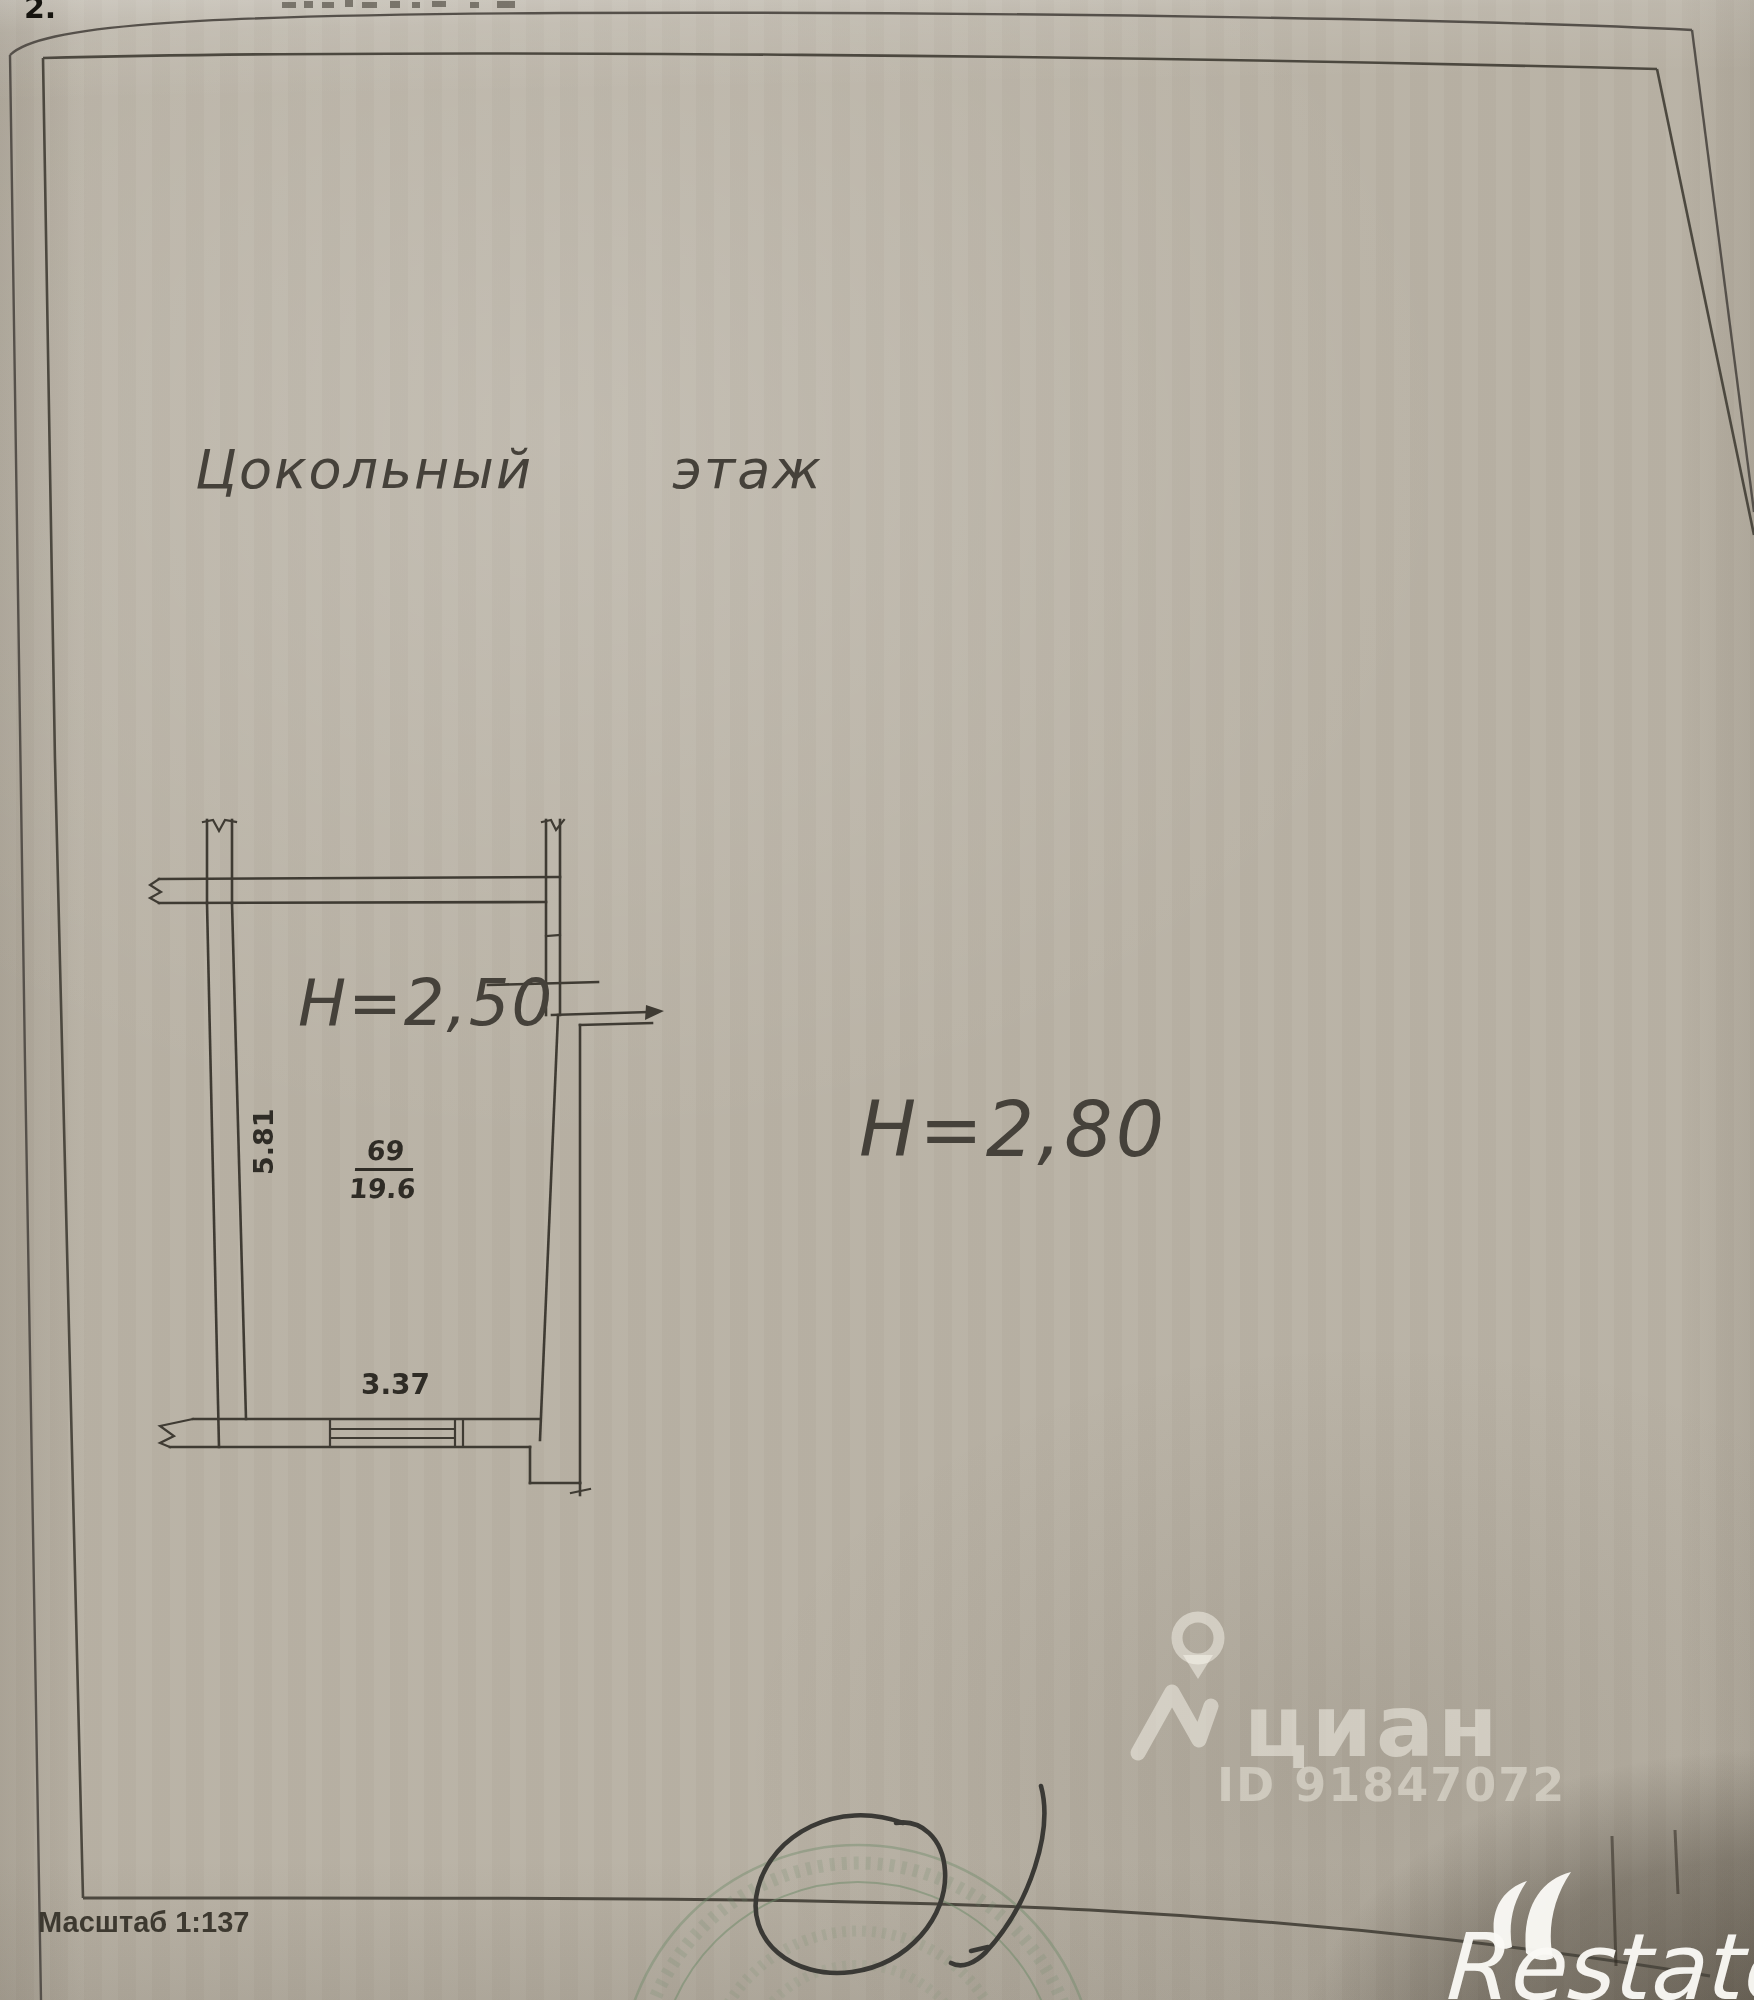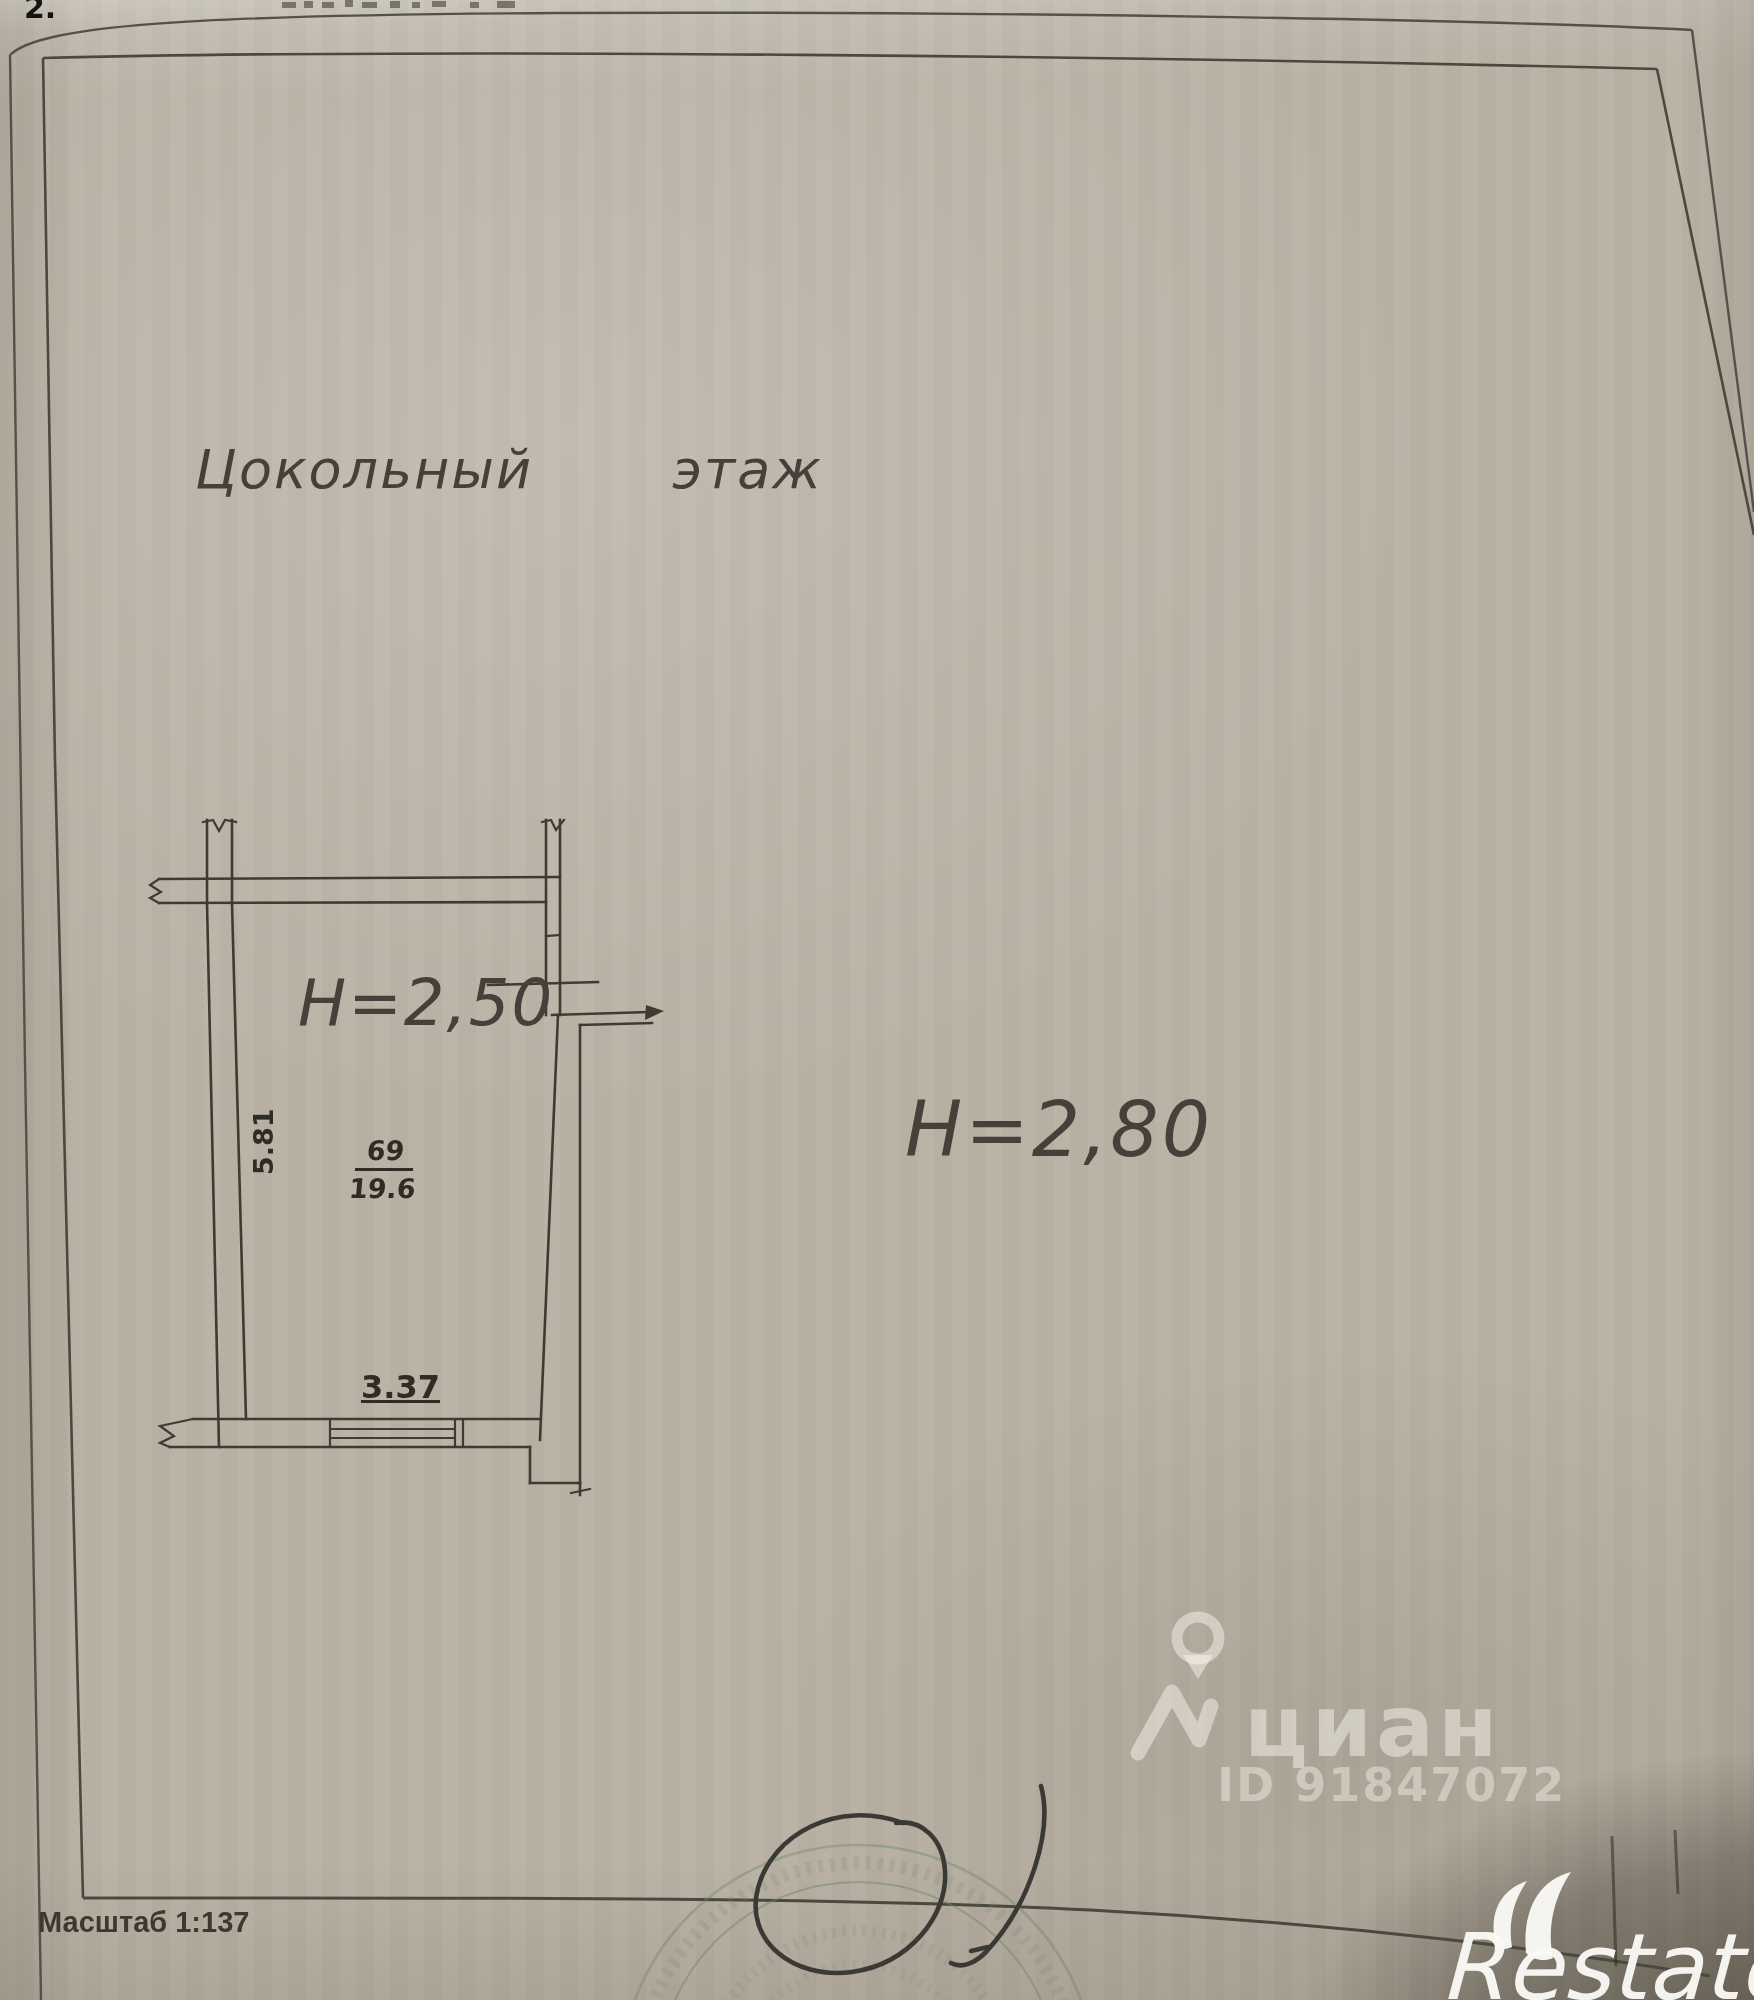--- a/index.html
+++ b/index.html
@@ -16,27 +16,27 @@
       repeating-linear-gradient(90deg, rgba(255,255,255,0.018) 0 16px, rgba(40,35,25,0.018) 16px 34px);
     font-family:"DejaVu Sans", sans-serif;color:#45413a;
   }
   .abs{position:absolute;}
   .hand{font-style:italic;color:#45413a;filter:blur(0.35px);white-space:nowrap;}
   .dim{font-weight:bold;color:#2f2c26;filter:blur(0.25px);white-space:nowrap;}
   #corner-mark{left:24px;top:-10px;font-size:30px;font-weight:bold;color:#16140f;}
   #floor-title{left:195px;top:438px;font-size:54px;letter-spacing:2px;word-spacing:120px;text-align:center;}
   #room-height{left:266px;top:966px;font-size:64px;letter-spacing:2px;margin-left:32px;}
   #litera{left:845px;top:975px;font-size:76px;letter-spacing:2px;word-spacing:40px;}
-  #building-height{left:905px;top:1085px;font-size:76px;letter-spacing:3px;}
+  #building-height{left:859px;top:1085px;font-size:76px;letter-spacing:3px;}
   #dim-left{left:248px;top:1175px;font-size:27px;transform:rotate(-90deg);transform-origin:0 0;}
   #fraction{left:345px;top:1135px;width:78px;text-align:center;transform:skewX(-5deg);}
   #fraction .num{display:inline-block;font-size:27px;font-weight:bold;color:#2f2c26;
      border-bottom:3px solid #2f2c26;padding:0 10px 2px 10px;}
   #fraction .den{display:block;font-size:27px;font-weight:bold;color:#2f2c26;margin-top:2px;}
-  #dim-bottom{left:361px;top:1368px;font-size:32px;text-decoration:underline;}
+  #dim-bottom{left:361px;top:1368px;font-size:28px;}
   #scale-label{left:38px;top:1906px;font-size:29px;font-weight:bold;color:#3d3930;
      font-family:Liberation Sans, sans-serif;filter:blur(0.3px);}
   .wm{color:rgba(255,252,243,0.45);font-weight:bold;white-space:nowrap;}
   #cian-word{left:1244px;top:1676px;font-size:86px;letter-spacing:4px;}
   #cian-id{left:1217px;top:1758px;font-size:46px;letter-spacing:2px;color:rgba(255,252,243,0.40);}
   #restate-word{left:1448px;top:1914px;font-size:92px;font-style:italic;color:rgba(250,249,245,0.96);
      transform:skewX(-4deg);white-space:nowrap;}
   svg{position:absolute;left:0;top:0;}
 </style>
 </head>

